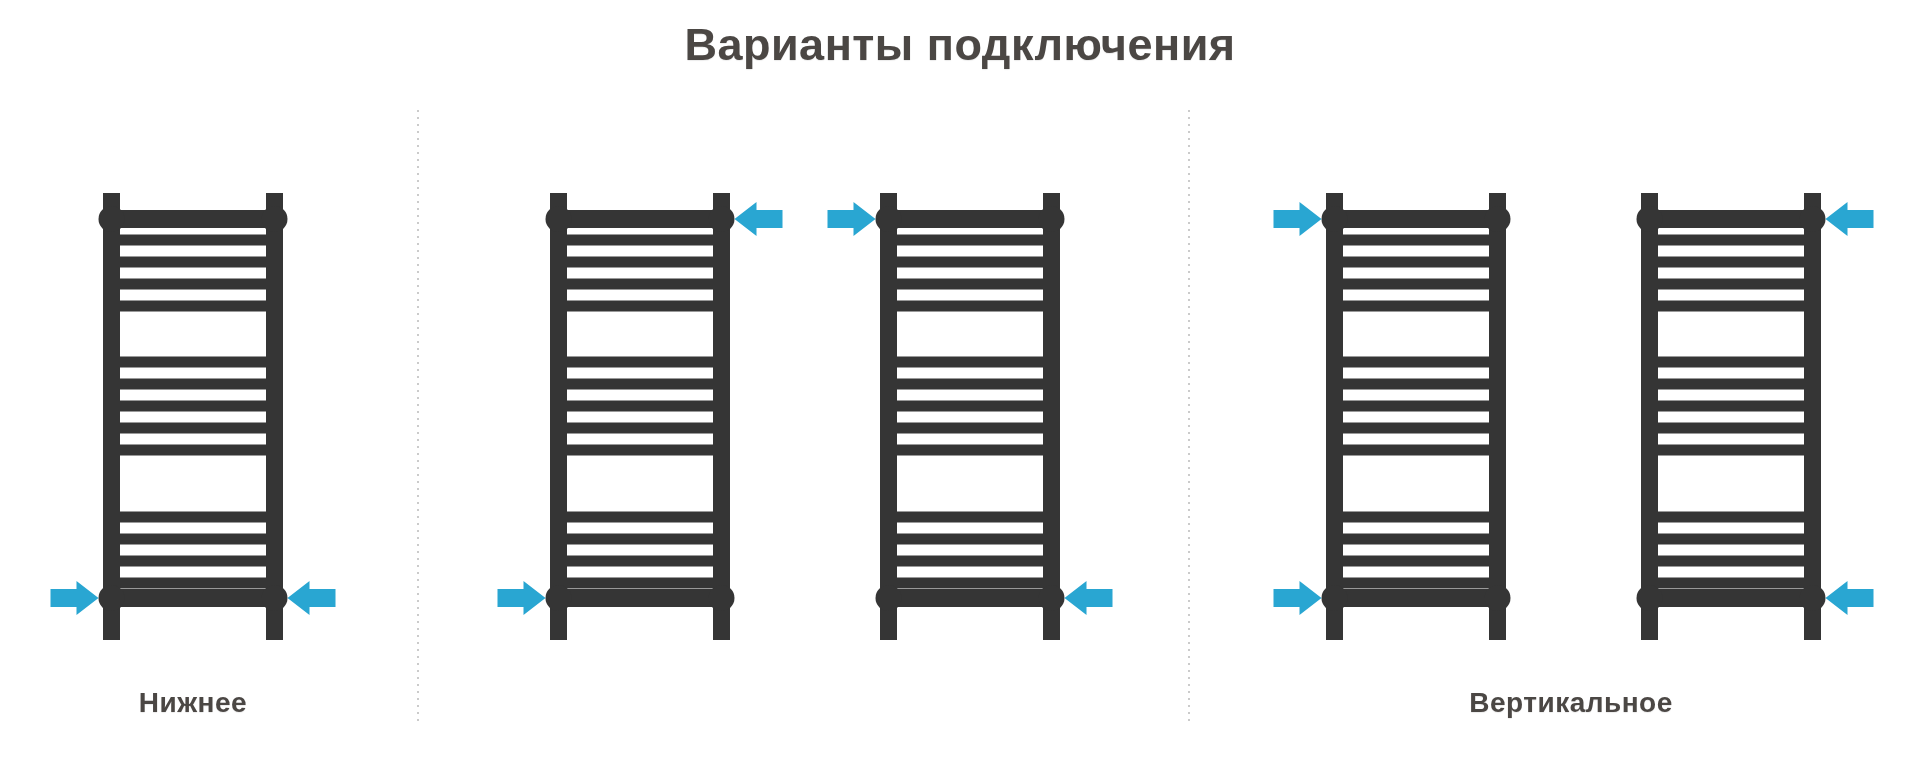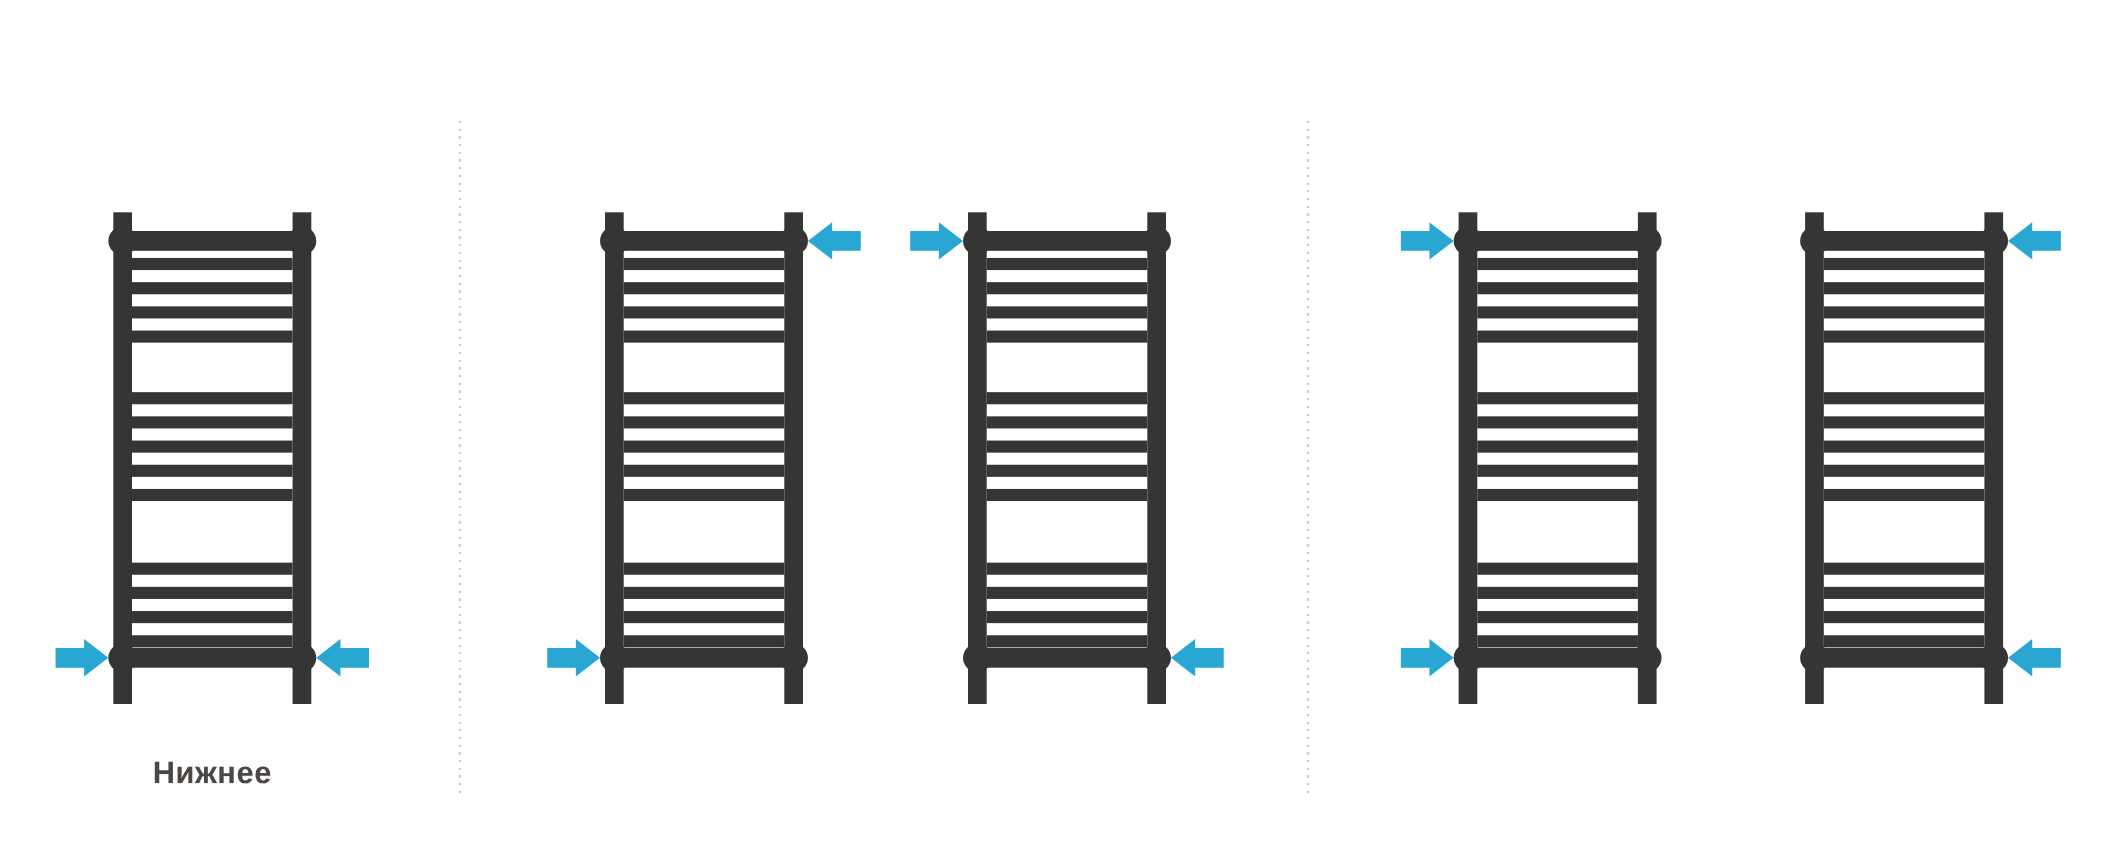--- a/index.html
+++ b/index.html
@@ -72,20 +72,21 @@
   }
   .label-1 { left: -7px; }
   .label-2 { left: 604px; }
   .label-3 { left: 1371px; }
 </style>
 </head>
 <body style="background: rgb(255, 255, 255);">
 
 <div class="canvas">
 
+  <h1 class="page-title" style="color: rgb(75, 71, 68);">Варианты подключения</h1>
 
   <div class="separator sep-1"></div>
   <div class="separator sep-2"></div>
 
   <div class="radiator rad-1">
       <svg width="300" height="460" viewBox="0 0 300 460" xmlns="http://www.w3.org/2000/svg">
         <rect x="60" y="4" width="17" height="447" fill="#353535"></rect>
         <rect x="223" y="4" width="17" height="447" fill="#353535"></rect>
         <rect x="60" y="21" width="180" height="18" fill="#353535"></rect>
         <rect x="60" y="400" width="180" height="18" fill="#353535"></rect>
@@ -213,14 +214,15 @@
         <rect x="77" y="322.5" width="146" height="11" fill="#353535"></rect>
         <rect x="77" y="344.5" width="146" height="11" fill="#353535"></rect>
         <rect x="77" y="366.5" width="146" height="11" fill="#353535"></rect>
         <rect x="77" y="388.5" width="146" height="11" fill="#353535"></rect>
         <polygon points="244.5,30 266.5,13 266.5,21 292.5,21 292.5,39 266.5,39 266.5,47" fill="#29a6d2"></polygon>
         <polygon points="244.5,409 266.5,392 266.5,400 292.5,400 292.5,418 266.5,418 266.5,426" fill="#29a6d2"></polygon>
       </svg>
     </div>
 
   <div class="section-label label-1" style="color: rgb(75, 71, 68);">Нижнее</div>
+  <div class="section-label label-3" style="color: rgb(75, 71, 68);">Вертикальное</div>
 
 </div>
 
 </body></html>

